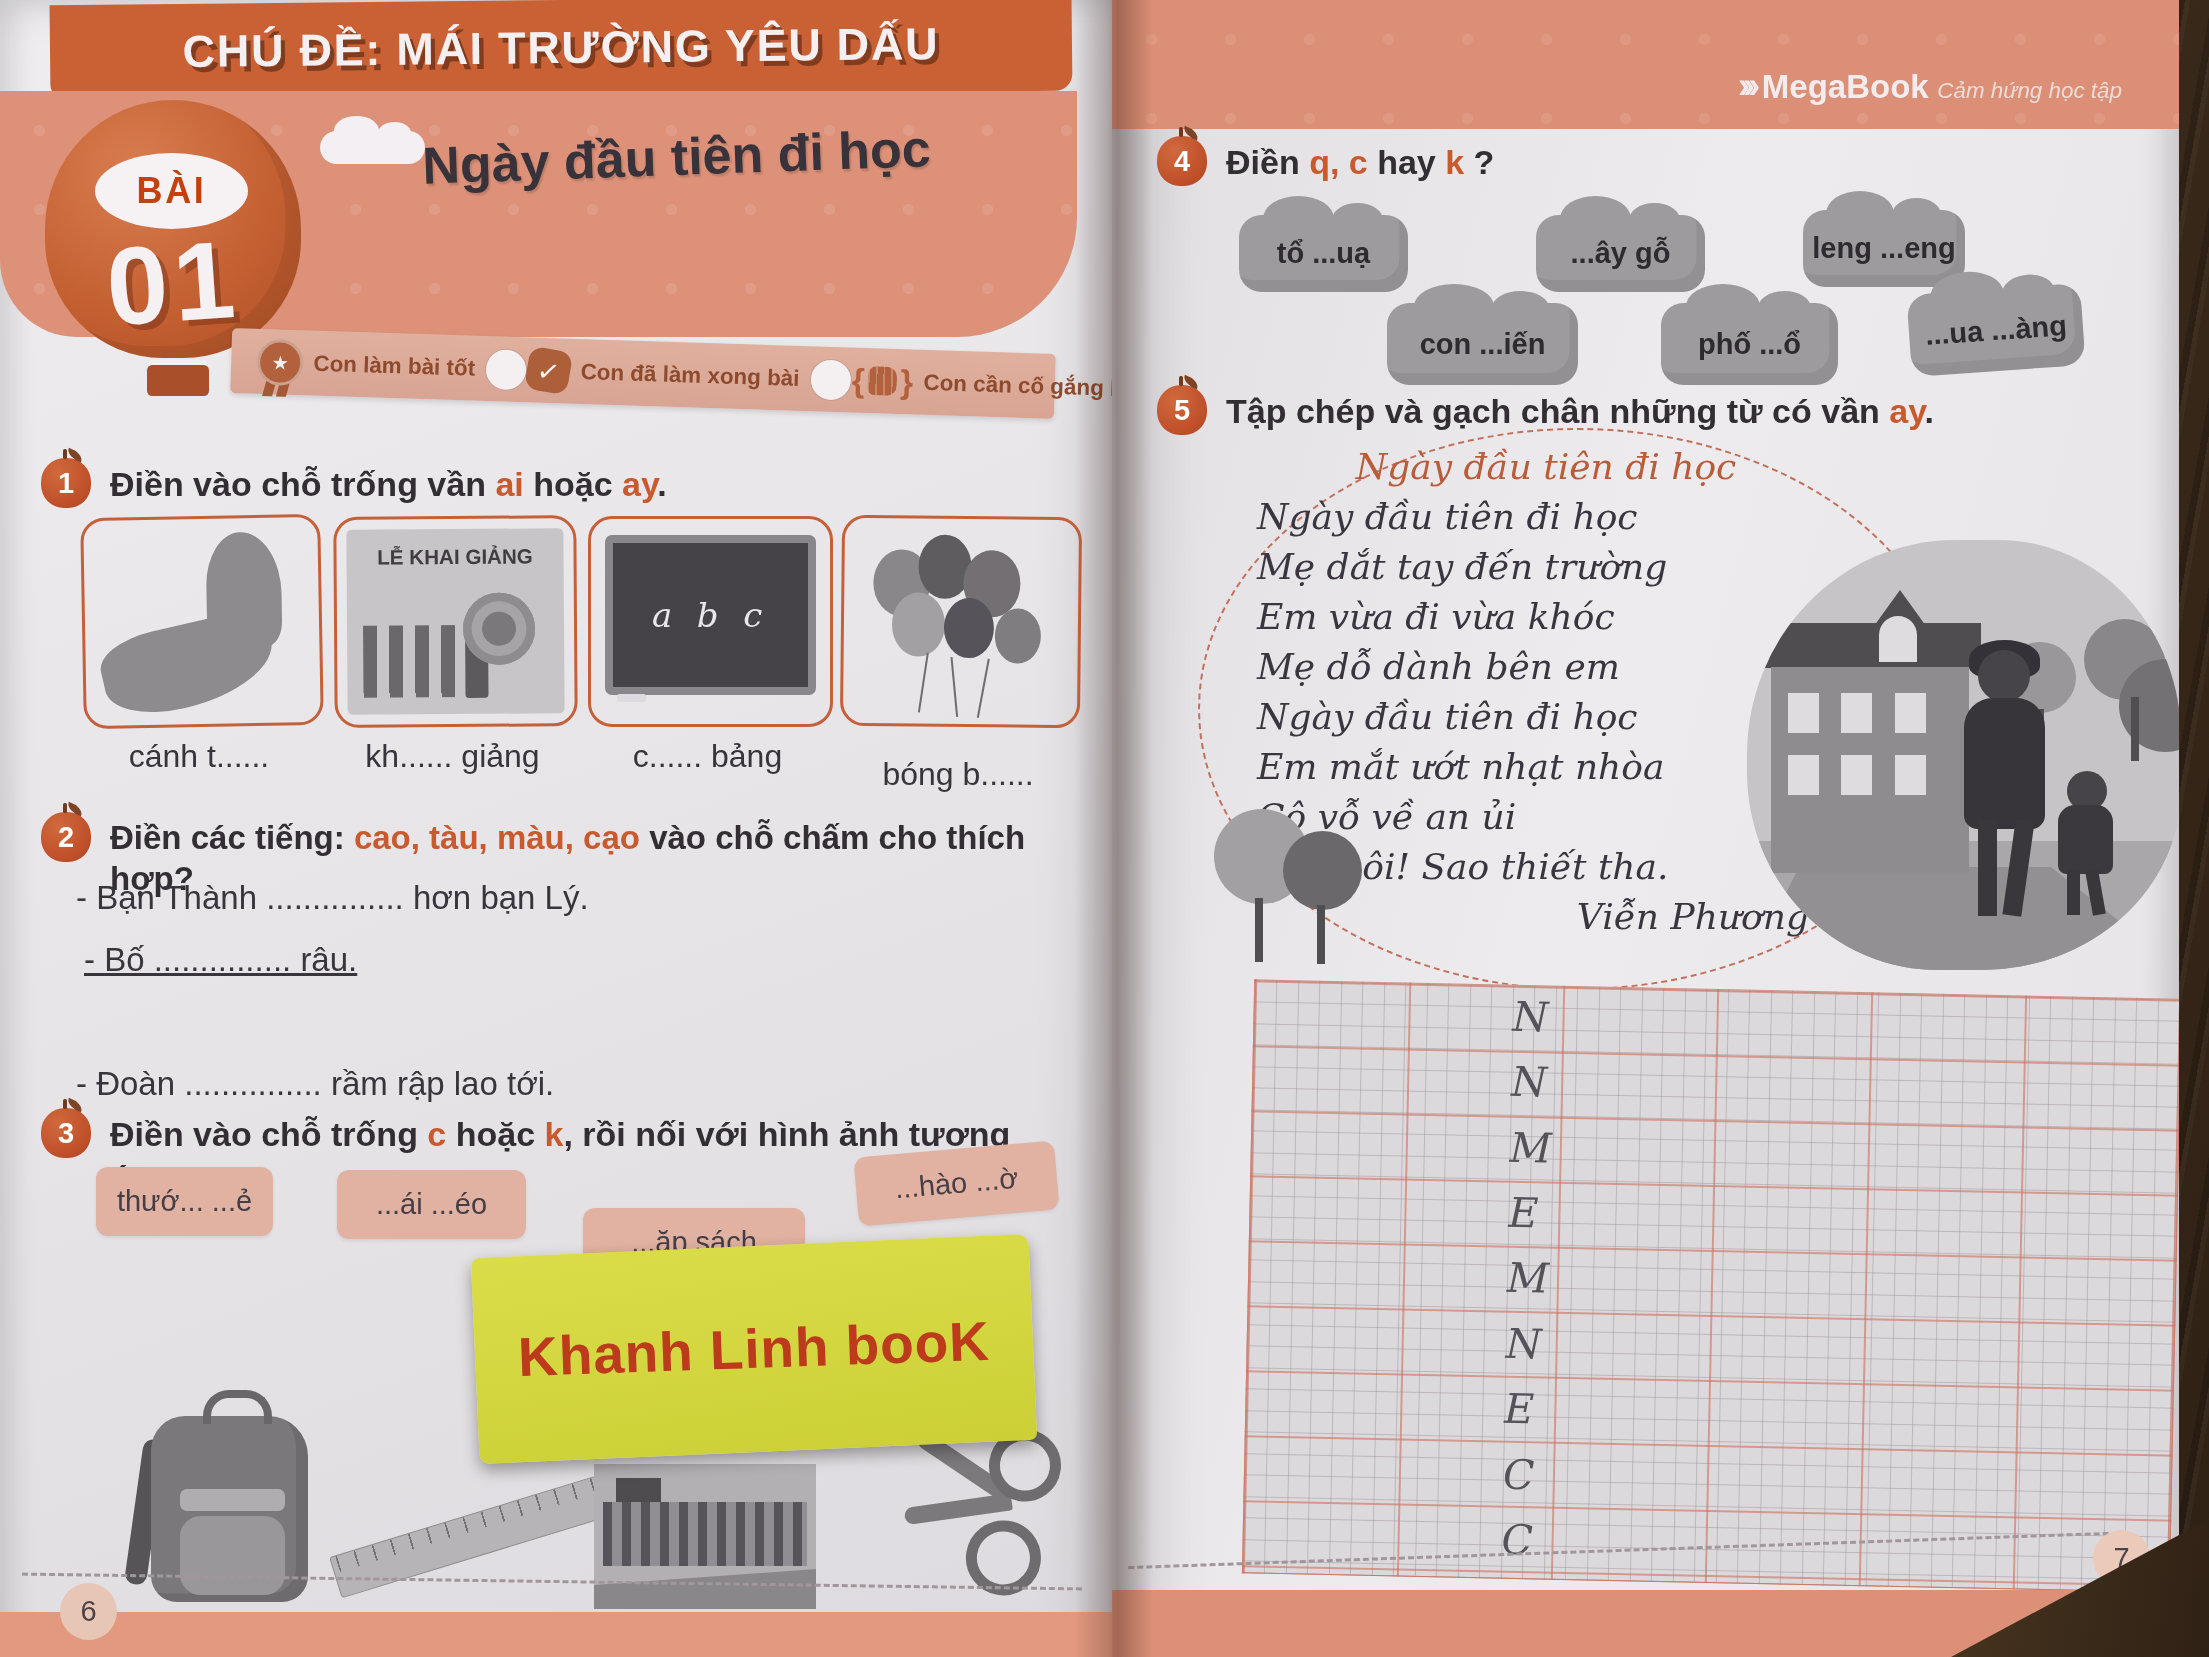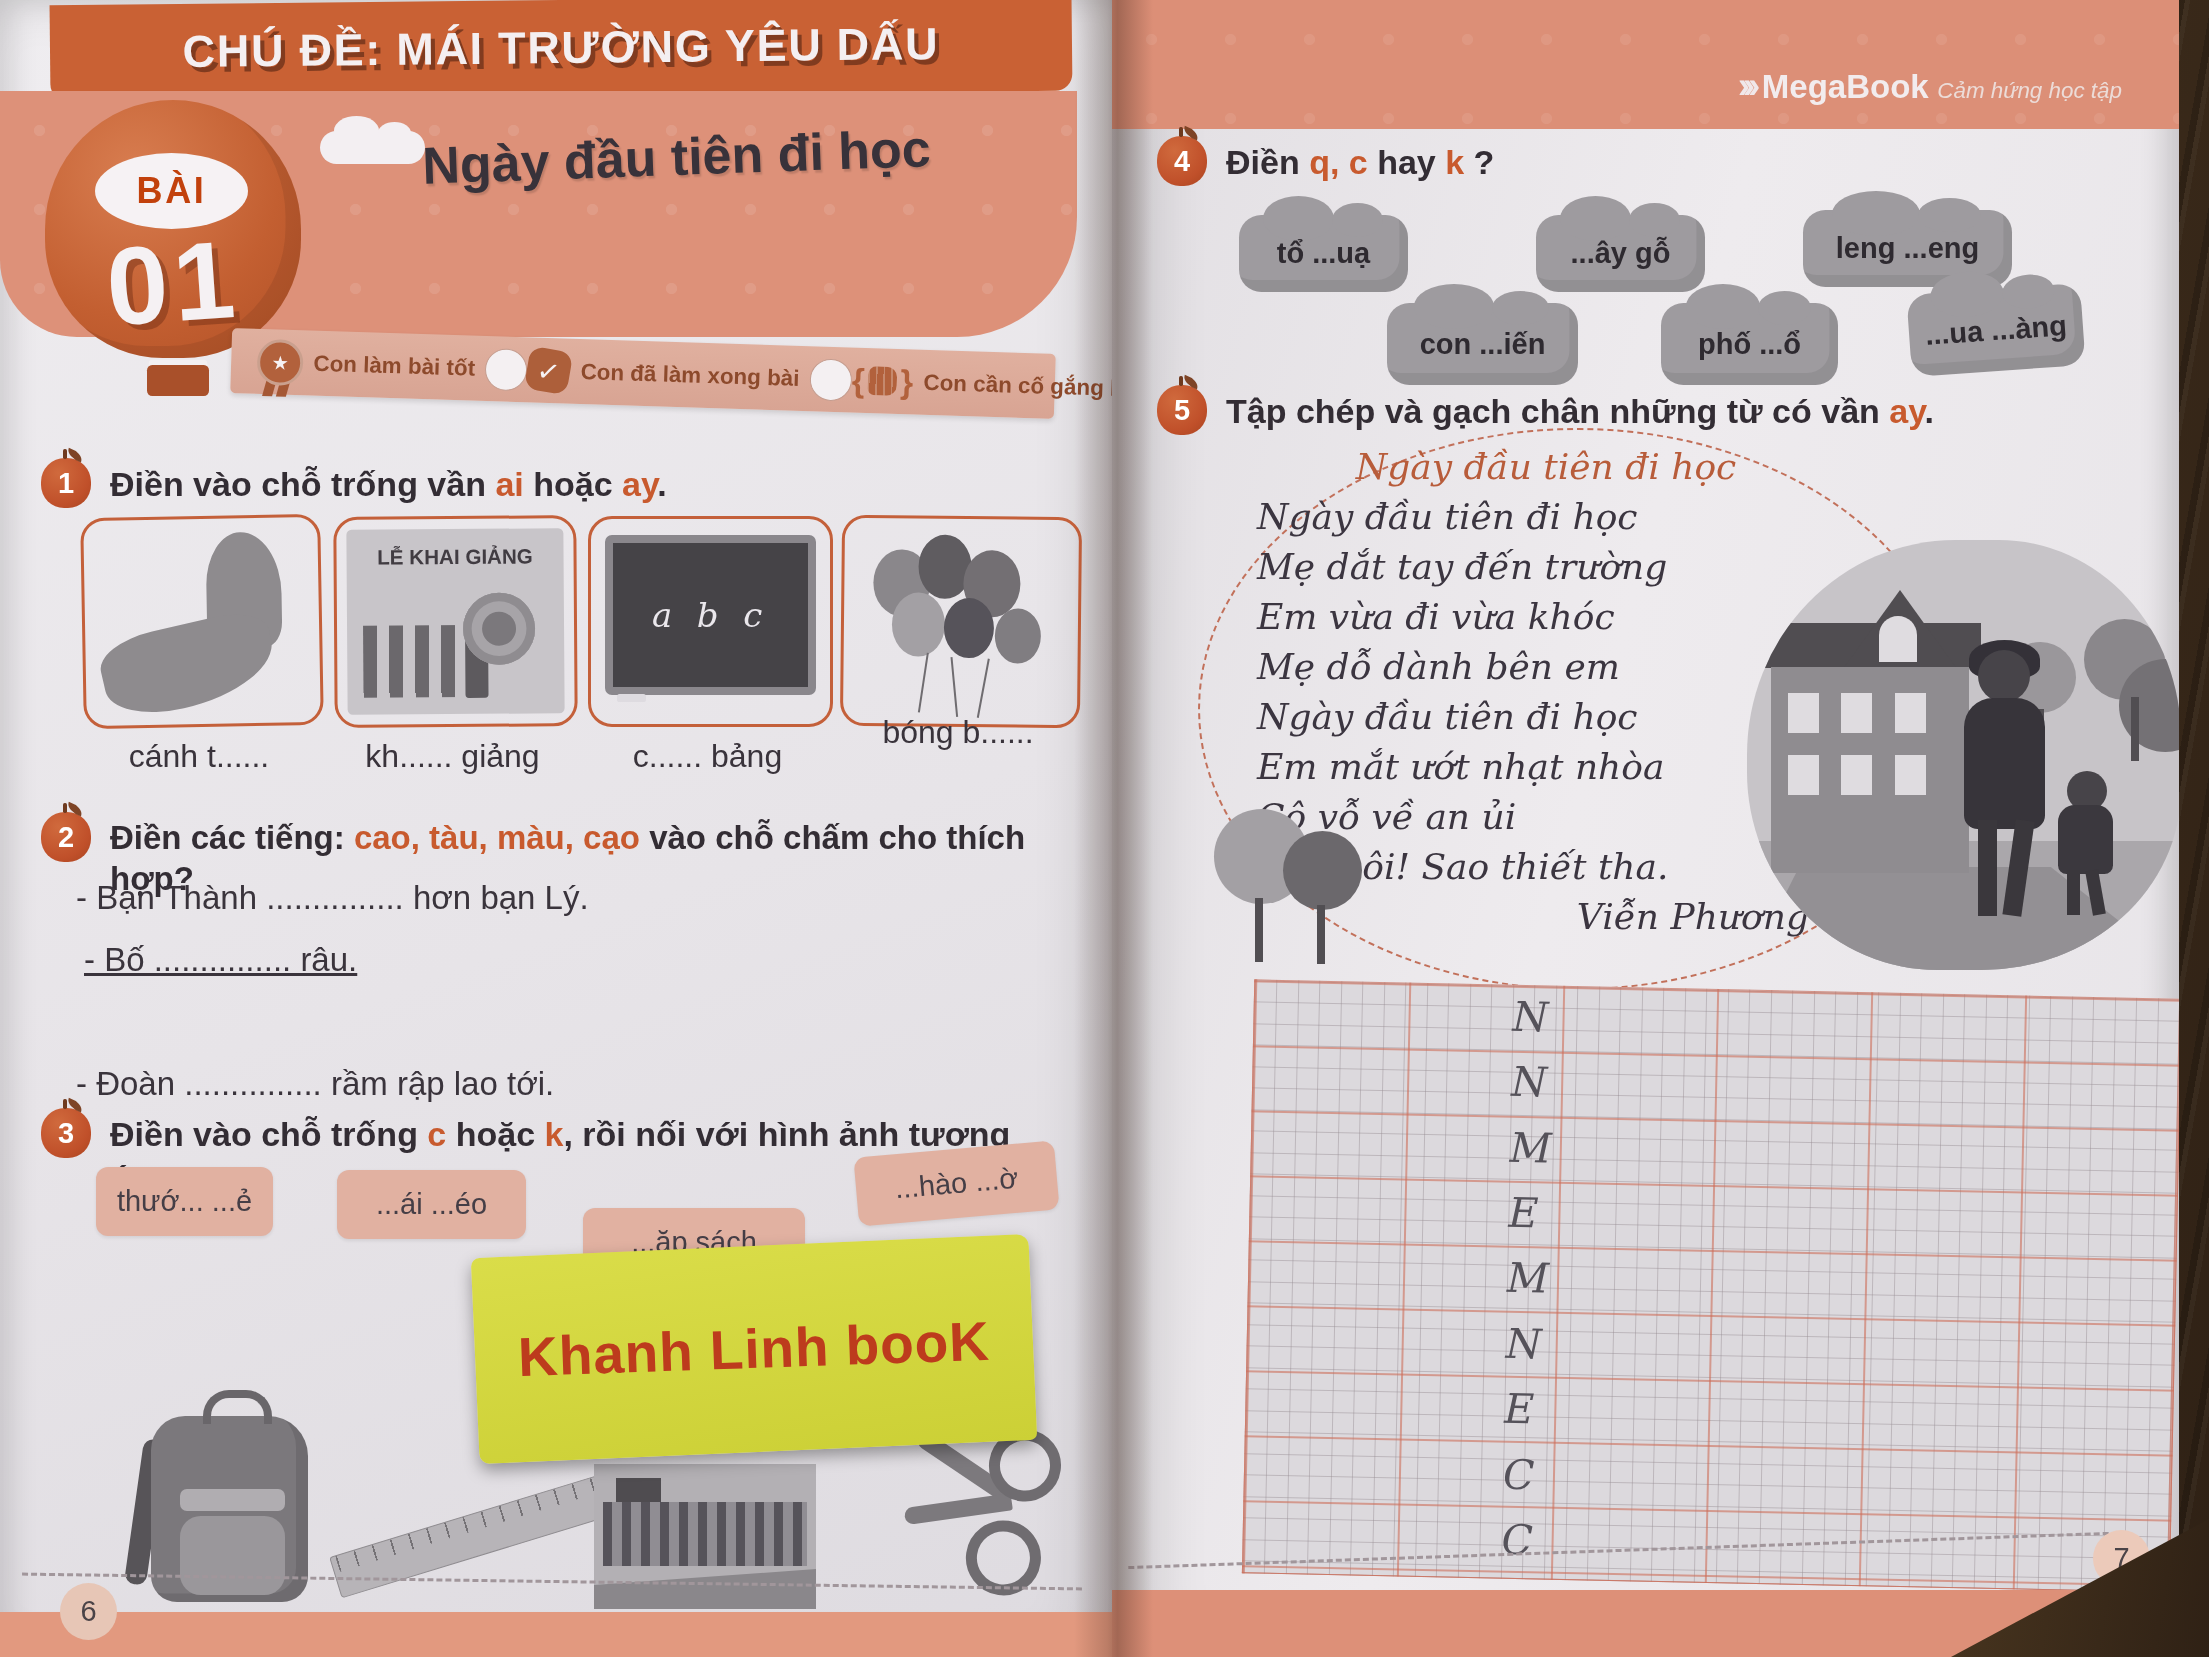--- a/index.html
+++ b/index.html
@@ -250,21 +250,21 @@
       <div class="bal" style="left:100px;top:79px;width:50px;height:60px;background:#56535a;"></div>
       <div class="bal" style="left:151px;top:89px;width:46px;height:55px;background:#807d81;"></div>
       <div class="bal-string" style="left:79px;top:134px;transform:rotate(8deg);"></div>
       <div class="bal-string" style="left:110px;top:138px;transform:rotate(-6deg);"></div>
       <div class="bal-string" style="left:139px;top:139px;transform:rotate(10deg);"></div>
     </div>
 
     <div class="caption" style="left:82px;top:738px;width:234px;">cánh t......</div>
     <div class="caption" style="left:334px;top:738px;width:237px;">kh...... giảng</div>
     <div class="caption" style="left:588px;top:738px;width:239px;">c...... bảng</div>
-    <div class="caption" style="left:841px;top:714px;width:234px;">bóng b......</div>
+    <div class="caption" style="left:841px;top:756px;width:234px;">bóng b......</div>
 
     <div class="ex-head" style="left:41px;top:812px;width:1032px;">
       <div class="apple">2</div>
       <div class="ex-title" style="font-size:33px;"><span>Điền các tiếng: </span><span class="accent">cao, tàu, màu, cạo</span><span> vào chỗ chấm cho thích hợp?</span></div>
     </div>
     <div class="fill-line" style="left:76px;top:879px;">- Bạn Thành ............... hơn bạn Lý.</div>
     <div class="fill-line" style="left:84px;top:941px;text-decoration:underline;">- Bố ............... râu.</div>
     <div class="fill-line" style="left:76px;top:1065px;">- Đoàn ............... rầm rập lao tới.</div>
 
     <div class="ex-head" style="left:41px;top:1108px;width:1032px;">
@@ -314,21 +314,21 @@
       <span class="brand-tag">Cảm hứng học tập</span>
     </div>
 
     <div class="ex-head" style="left:45px;top:136px;width:946px;">
       <div class="apple">4</div>
       <div class="ex-title"><span>Điền </span><span class="accent">q, c</span><span> hay </span><span class="accent">k</span><span> ?</span></div>
     </div>
 
     <div class="cloud" style="left:127px;top:215px;width:169px;height:77px;">tổ ...uạ</div>
     <div class="cloud" style="left:424px;top:215px;width:169px;height:77px;">...ây gỗ</div>
-    <div class="cloud" style="left:691px;top:210px;width:209px;height:77px;">leng ...eng</div>
+    <div class="cloud" style="left:691px;top:210px;width:162px;height:77px;">leng ...eng</div>
     <div class="cloud" style="left:275px;top:303px;width:191px;height:82px;">con ...iến</div>
     <div class="cloud" style="left:549px;top:303px;width:177px;height:82px;">phố ...ổ</div>
     <div class="cloud" style="left:797px;top:289px;width:174px;height:82px;transform:rotate(-4deg);">...ua ...àng</div>
 
     <div class="ex-head" style="left:45px;top:385px;width:989px;">
       <div class="apple">5</div>
       <div class="ex-title"><span>Tập chép và gạch chân những từ có vần </span><span class="accent">ay</span><span>.</span></div>
     </div>
 
     <div class="poem-oval"></div>

